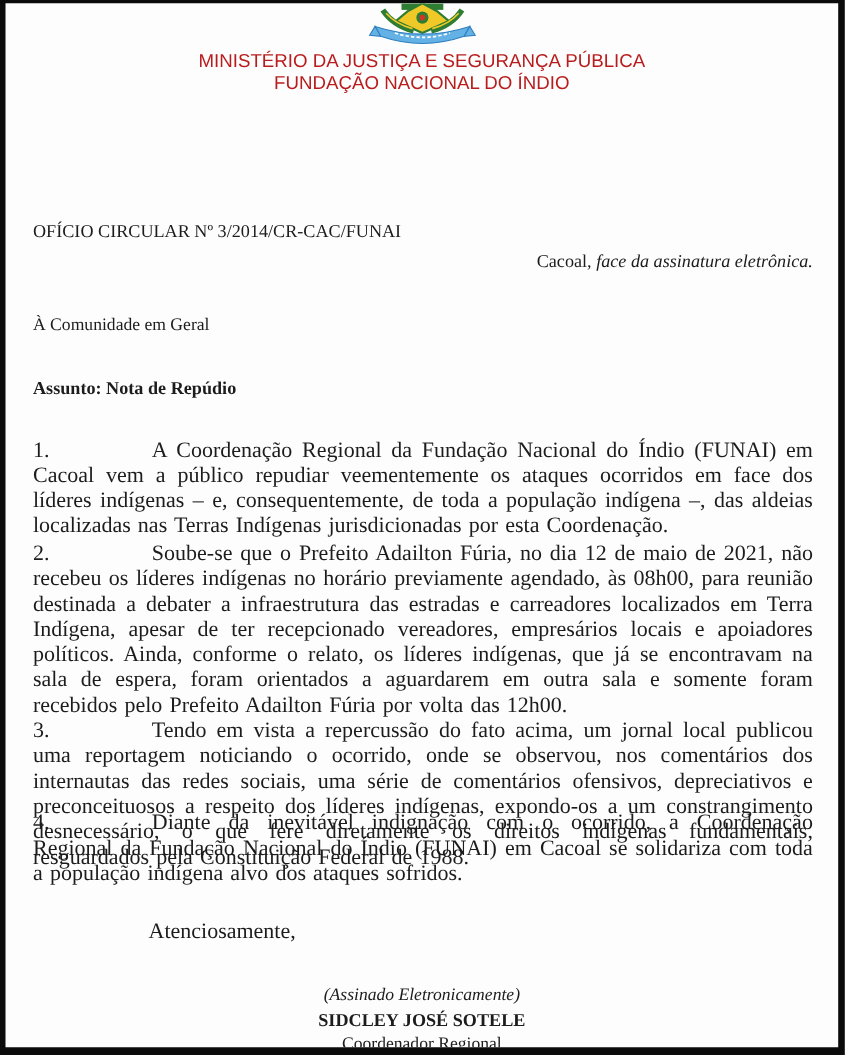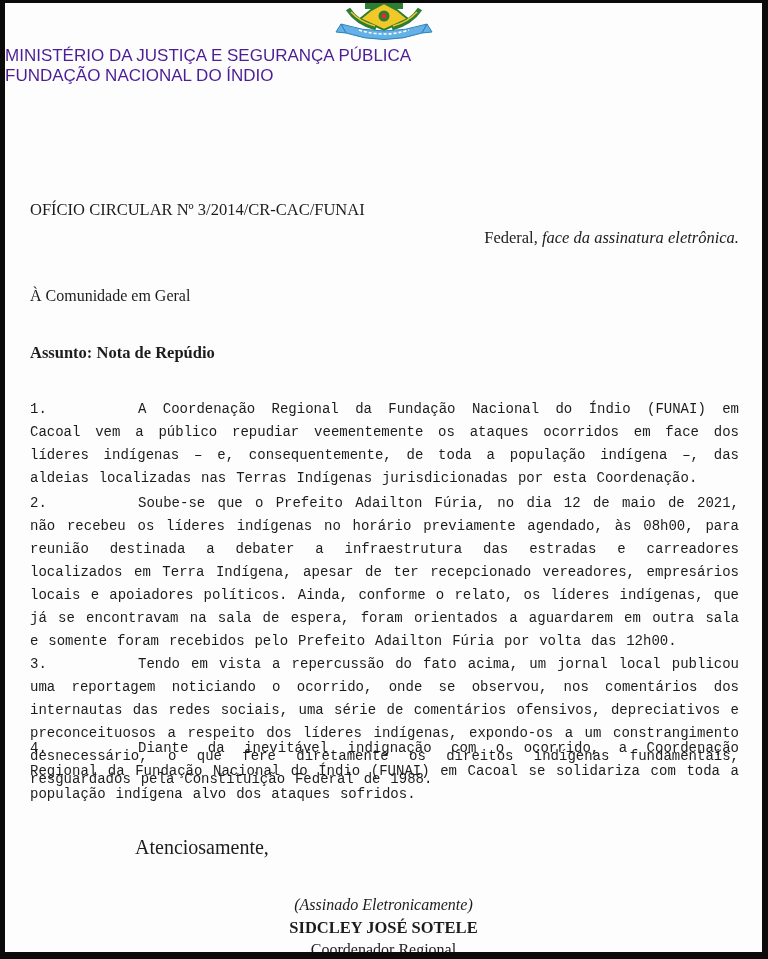--- a/index.html
+++ b/index.html
@@ -23,36 +23,36 @@
   .abs { position: absolute; left: 25px; right: 23px; }
 
   .emblem {
     position: absolute; top: 0; left: 50%;
     transform: translateX(-50%);
     width: 110px; height: 42px;
   }
 
   .org-header {
     position: absolute; top: 43px; left: 0; right: 0;
+    text-align: center;
     font-family: "Liberation Sans", sans-serif;
     font-size: 17px; line-height: 20px;
-    color: #4c1d95;
+    color: #b91c1c;
   }
 
   .ref-line   { top: 197px; font-size: 16.5px; }
   .date-line  { top: 225px; font-size: 16.5px; text-align: right; }
   .date-line .italic { font-style: italic; }
   .recipient  { top: 284px; font-size: 16px; }
   .subject    { top: 340px; font-size: 16.5px; font-weight: bold; }
 
   .para {
-    font-size: 14px; line-height: 23px;
+    font-size: 20px; line-height: 23px;
     text-align: justify;
     word-spacing: 1.5px;
-    font-family: Liberation Mono, monospace;
   }
   .p1 { top: 395px; }
   .p2 { top: 489px; }
   .p3 { top: 650px; }
   .p4 { top: 734px; }
   .para-num { display: inline-block; width: 108px; }
 
   .closing { top: 833px; font-size: 20px; padding-left: 105px; }
 
   .sig-block {
@@ -86,21 +86,21 @@
   </div>
 
   <div class="org-header">
     <div>MINISTÉRIO DA JUSTIÇA E SEGURANÇA PÚBLICA</div>
     <div>FUNDAÇÃO NACIONAL DO ÍNDIO</div>
   </div>
 
   <div class="abs ref-line">OFÍCIO CIRCULAR Nº 3/2014/CR-CAC/FUNAI</div>
 
   <div class="abs date-line">
-    <span>Federal, </span><span class="italic">face da assinatura eletrônica.</span>
+    <span>Cacoal, </span><span class="italic">face da assinatura eletrônica.</span>
   </div>
 
   <div class="abs subject">Assunto: Nota de Repúdio</div>
 
   <div class="abs recipient">À Comunidade em Geral</div>
 
   <div class="abs para p1">
     <span class="para-num">1.</span><span>A Coordenação Regional da Fundação Nacional do Índio (FUNAI) em Cacoal vem a público repudiar veementemente os ataques ocorridos em face dos líderes indígenas – e, consequentemente, de toda a população indígena –, das aldeias localizadas nas Terras Indígenas jurisdicionadas por esta Coordenação.</span>
   </div>
 

